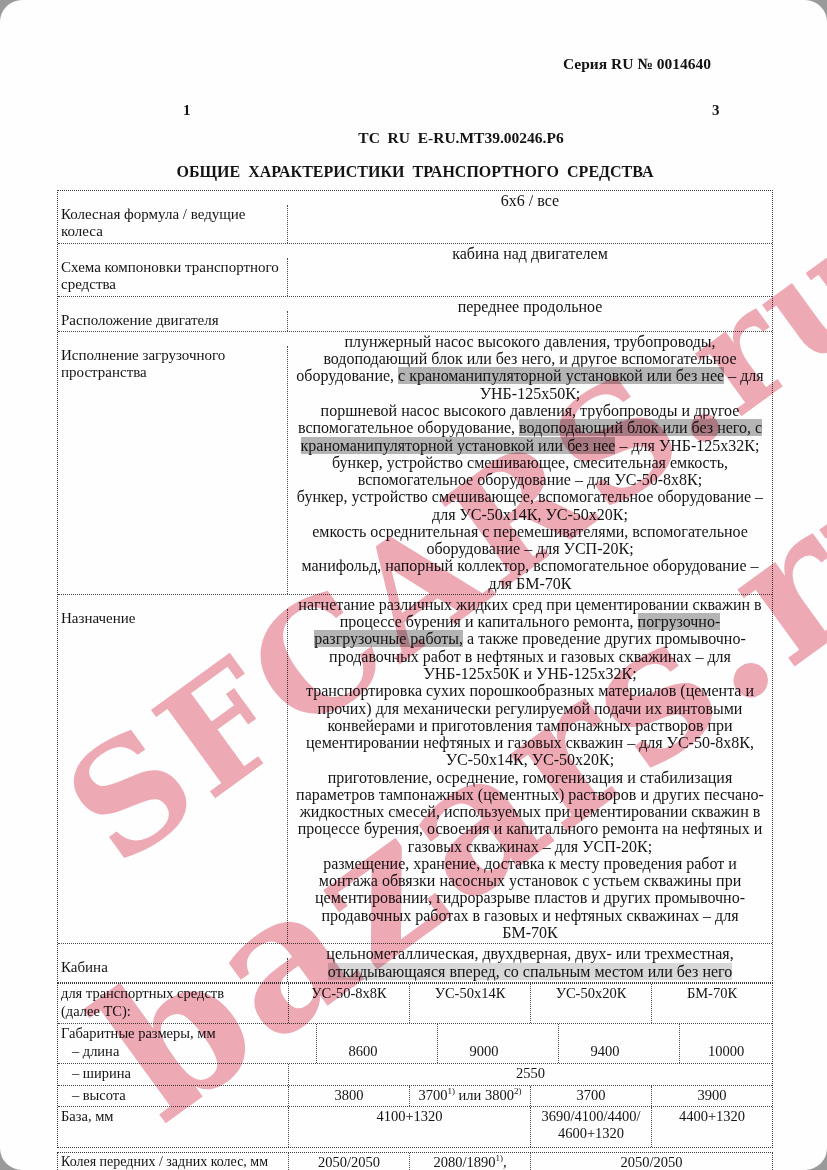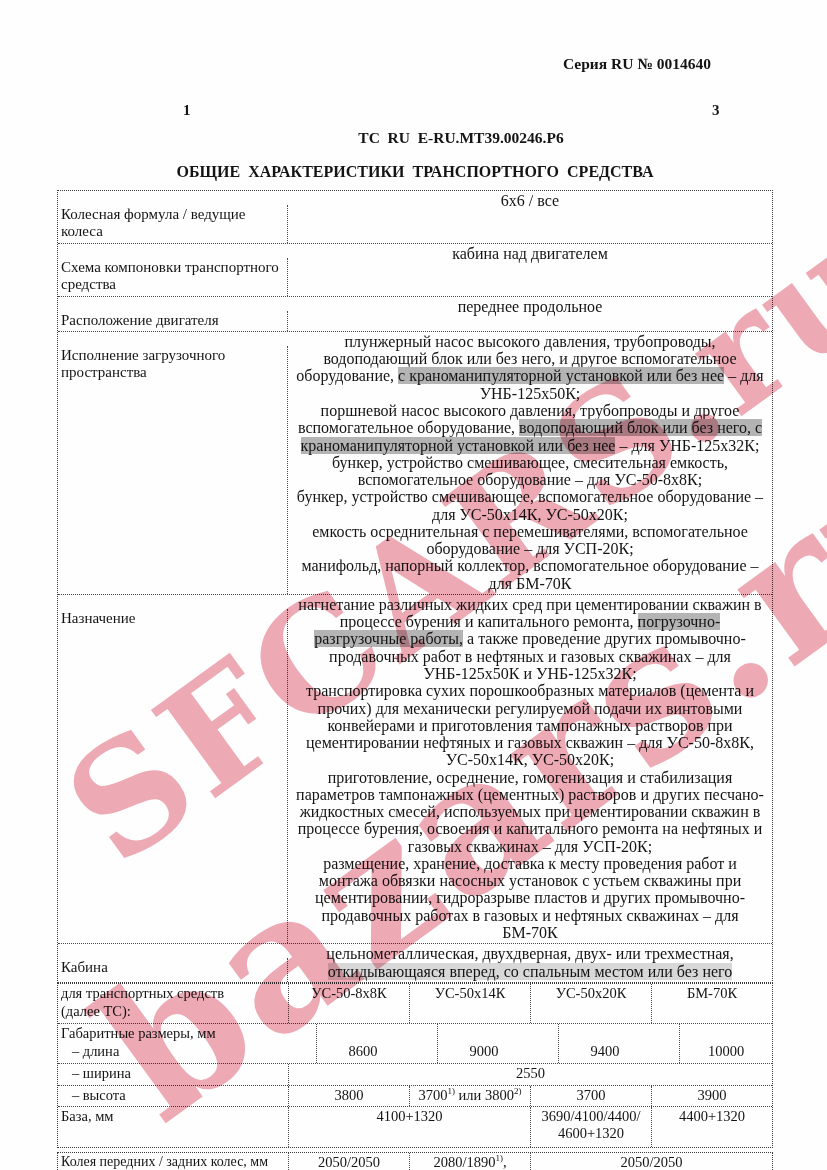--- a/index.html
+++ b/index.html
@@ -1,18 +1,18 @@
 <!DOCTYPE html>
 <html><head>
 <meta charset="utf-8">
 <style>
   *{margin:0;padding:0;box-sizing:border-box;}
   html,body{background:#9a9a9a;}
   .page{position:relative;width:827px;height:1170px;background:#fefefe;overflow:hidden;
-        font-family:"Liberation Serif","DejaVu Serif",serif;color:#141414;margin:0 auto;}
+        font-family:"Liberation Serif","DejaVu Serif",serif;color:#141414;margin:0 auto;border-radius:22px;}
   .hdr-series{position:absolute;top:55px;right:116px;font-weight:bold;font-size:15.5px;}
   .pg-l{position:absolute;top:102px;left:183px;font-weight:bold;font-size:15px;}
   .pg-r{position:absolute;top:102px;left:712px;font-weight:bold;font-size:15px;}
   .docnum{position:absolute;top:129px;left:57px;width:716px;text-align:center;font-weight:bold;
           font-size:15.5px;white-space:pre;transform:translateX(46px);}
   .title{position:absolute;top:163px;left:57px;width:716px;text-align:center;font-weight:bold;
          font-size:16px;white-space:pre;}
   .content{position:absolute;top:190px;left:57px;width:716px;}
   .tbl{border:1px dotted #3a3a3a;background:transparent;}
   .tbl + .tbl{margin-top:4px;}

